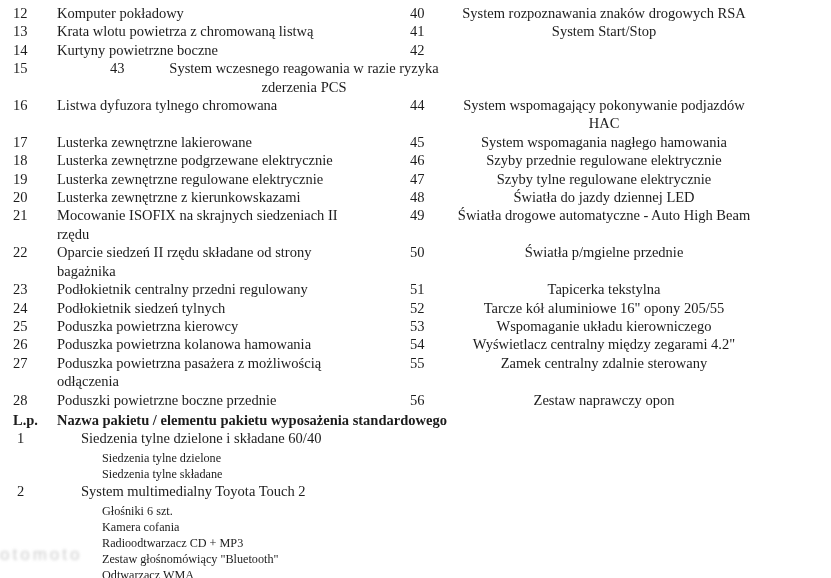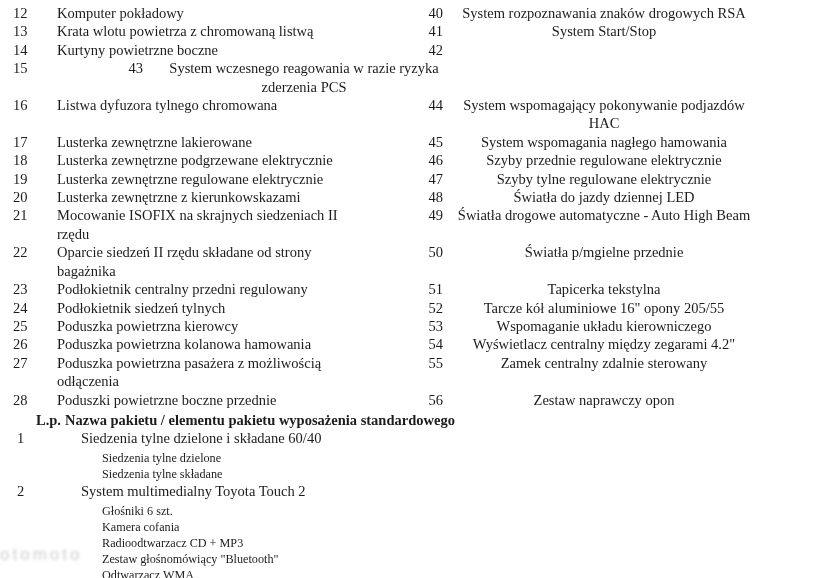--- a/index.html
+++ b/index.html
@@ -29,36 +29,34 @@
     box-sizing: border-box;
   }
   .t1 {
     flex: 0 0 300px;
     white-space: pre-line;
   }
   .n2 {
     flex: 0 0 86px;
     padding-left: 53px;
     box-sizing: border-box;
-    text-align: right;
   }
   .t2 {
     flex: 1 1 auto;
     max-width: 322px;
     white-space: pre-line;
     text-align: center;
   }
   
   .pkg-section { margin-top: 2px; }
   .pkg-header { display: flex; font-weight: bold; }
   .pkg-header .lp {
     flex: 0 0 57px;
-    padding-left: 28px;
-    box-sizing: border-box;
-    margin-left: 8px;
+    padding-left: 13px;
+    box-sizing: border-box;
   }
   .pkg-item-row { display: flex; }
   .pkg-num {
     flex: 0 0 57px;
     padding-left: 17px;
     box-sizing: border-box;
   }
   .pkg-name { flex: 1 1 auto; margin-left: 24px; }
   .pkg-subs {
     margin-top: 2px;

